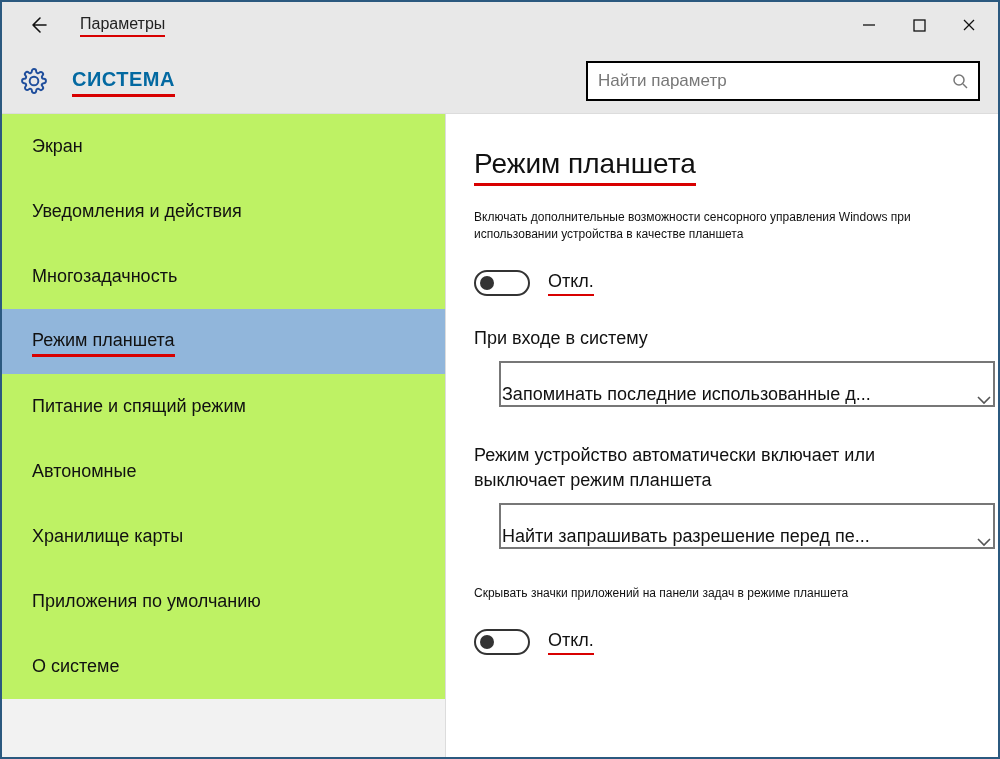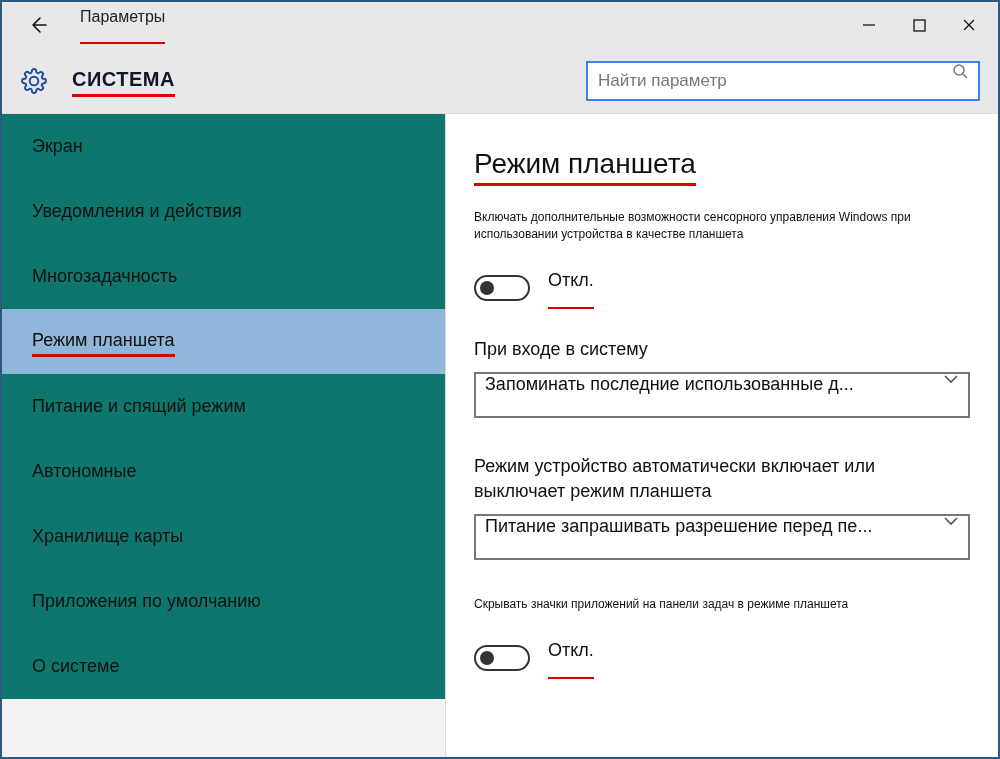--- a/index.html
+++ b/index.html
@@ -36,26 +36,26 @@
     align-items: center;
     padding: 0 18px 0 18px;
     border-bottom: 1px solid #dcdcdc;
   }
   .gear {
     width: 28px; height: 28px; color:#1f4e9c;
     display:flex; align-items:center; justify-content:center;
     margin-right: 24px;
   }
   .cat-title {
-    font-size: 20px; font-weight: 600; letter-spacing: .5px; color:#0f172a;
+    font-size: 20px; font-weight: 600; letter-spacing: .5px; color:#0369a1;
   }
   .search-wrap { margin-left:auto; display:flex; align-items:center; }
   .search-box {
-    width: 394px; height: 40px; border:2px solid #3b82f6; background:#fff;
-    display:flex; padding:0 10px; color:#666;
+    width: 394px; height: 40px; border:2px solid #000000; background:#fff;
+    display:flex; align-items:center; padding:0 10px; color:#666;
   }
   .search-box input {
     flex:1; border:none; outline:none; font-size:17px; color:#666; background:transparent;
   }
   .search-box input::placeholder { color:#777; }
   .search-icon { width:16px; height:16px; color:#777; margin-left:8px; }
 
   
   .body { display:flex; height: calc(759px - 46px - 66px - 4px); }
 
@@ -64,21 +64,21 @@
     background: #f2f2f2;
     border-right: 1px solid #dcdcdc;
     overflow: hidden;
   }
   .nav-item {
     height: 65px;
     display:flex; align-items:center;
     padding: 0 30px;
     font-size: 18px; color:#111;
     cursor:pointer;
-    background:#0f766e;
+    background:#bef264;
   }
   .nav-item.selected { background:#91b6db; }
 
   .content {
     flex:1;
     background:#fff;
     padding: 34px 28px 20px 28px;
     overflow:hidden;
     font-size:18px; color:#111;
   }
@@ -93,31 +93,32 @@
   }
   .toggle .knob {
     position:absolute; left:4px; top:4px; width:14px; height:14px;
     background:#333; border-radius:50%;
   }
   .toggle-label { font-size:18px; }
 
   .field-label { font-size:18px; margin-bottom:10px; line-height:1.4; }
   .dropdown {
     border:2px solid #777; height:46px; width:100%; max-width:500px;
-    display:flex; align-items:flex-start; padding:0 9px; cursor:pointer;
+    display:flex; align-items:flex-end; padding:0 1px; cursor:pointer;
     margin-bottom:36px;
+    margin-left:25px;
   }
   .dropdown .dd-text { flex:1; overflow:hidden; text-overflow:ellipsis; white-space:nowrap; font-size:18px; }
   .dropdown .chevron { margin-left:14px; color:#555; }
 
   
   .underline-red {
     display:inline-block;
     box-shadow: 0 2px 0 0 #d80000;
-    padding-bottom: 16px;
+    padding-bottom: 2px;
   }
   .underline-red-thick {
     display:inline-block;
     box-shadow: 0 3px 0 0 #d80000;
     padding-bottom: 3px;
   }
 
   svg { display:block; }
 </style>
 </head>
@@ -227,21 +228,21 @@
       <span class="dd-text">Запоминать последние использованные д...</span>
       <span class="chevron">
         <svg width="16" height="10" viewBox="0 0 16 10" fill="none">
             <path d="M2 2 L8 8 L14 2" stroke="#555" stroke-width="1.6" fill="none"></path>
           </svg>
       </span>
     </div>
 
     <div class="field-label">Режим устройство автоматически включает или выключает режим планшета</div>
     <div class="dropdown">
-      <span class="dd-text">Питание запрашивать разрешение перед пе...</span>
+      <span class="dd-text">Найти запрашивать разрешение перед пе...</span>
       <span class="chevron">
         <svg width="16" height="10" viewBox="0 0 16 10" fill="none">
             <path d="M2 2 L8 8 L14 2" stroke="#555" stroke-width="1.6" fill="none"></path>
           </svg>
       </span>
     </div>
 
     <div class="setting-desc">Скрывать значки приложений на панели задач в режиме планшета</div>
     <div class="toggle-row" style="margin-bottom:0">
       <div class="toggle">

